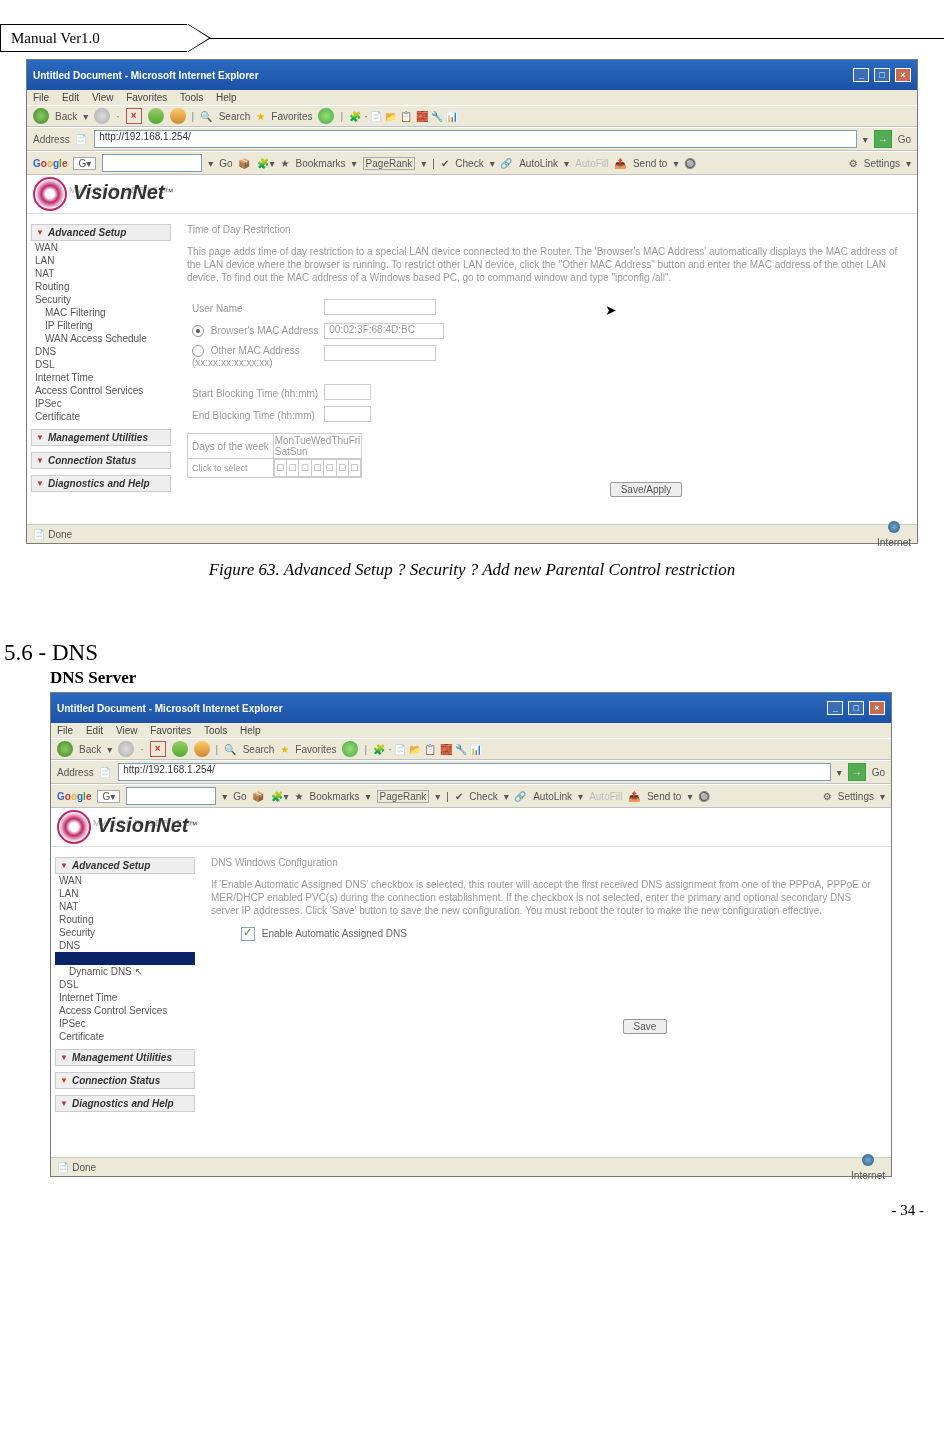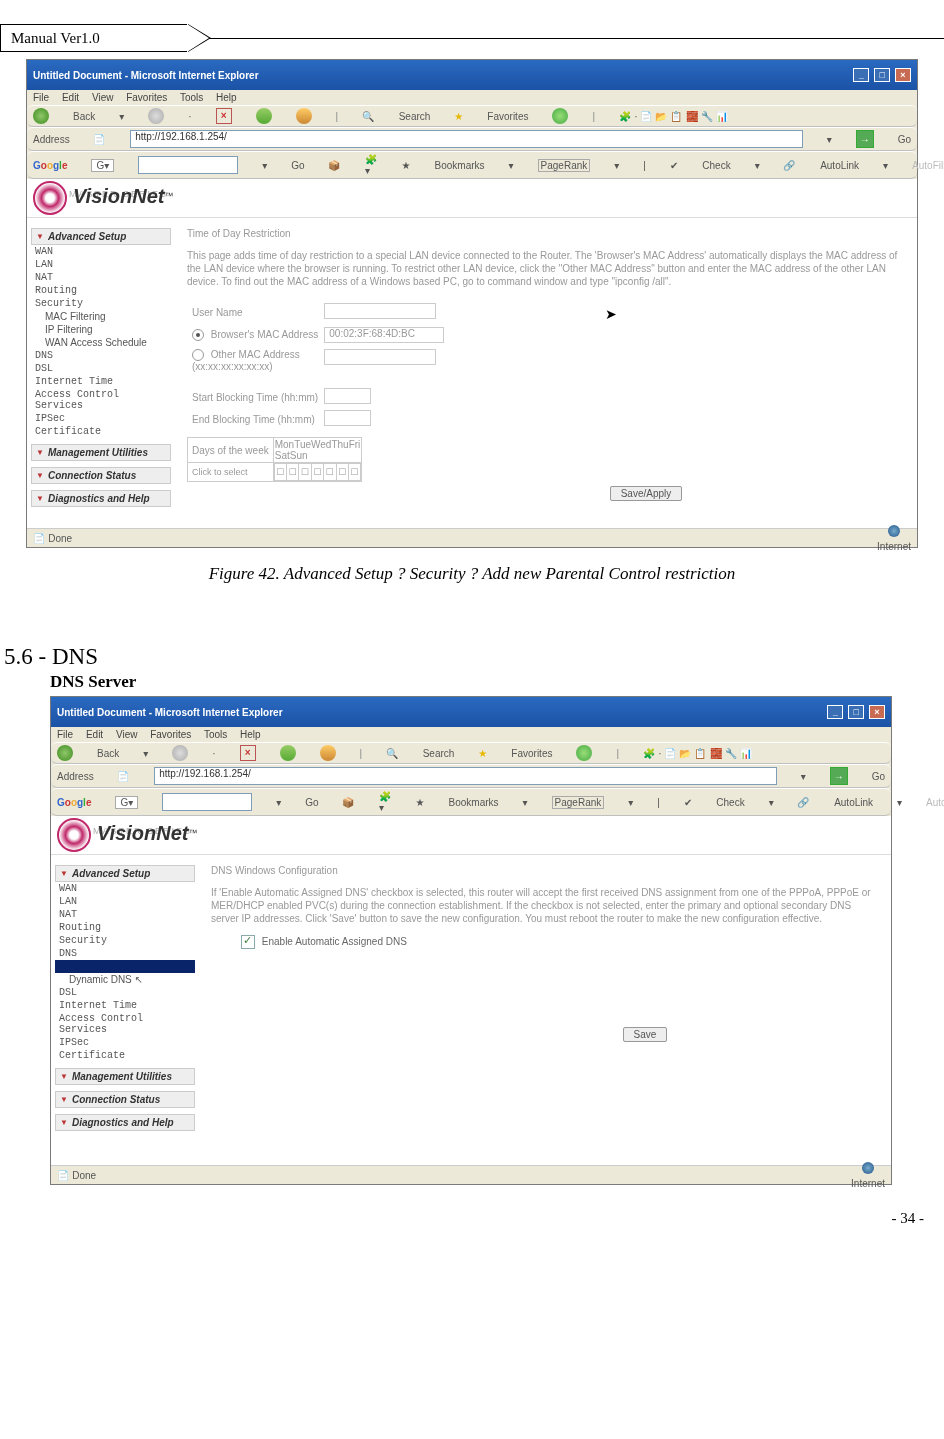--- a/index.html
+++ b/index.html
@@ -94,26 +94,25 @@
     padding: 2px 6px;
     font-size: 10px;
     color: #444;
   }
   .menu-bar span { margin-right: 10px; }
   .tool-bar, .addr-bar, .google-bar {
     background: #ece9d8;
     padding: 2px 6px;
     display: flex;
     align-items: center;
-    gap: 24px;
+    gap: 6px;
     border-top: 1px solid #fff;
     border-bottom: 1px solid #c0c0c0;
     font-size: 10px;
     color: #555;
-    border-radius: 6px;
   }
   .tool-icon {
     width: 16px;
     height: 16px;
     display: inline-block;
     border-radius: 50%;
   }
   .back-btn { background: radial-gradient(#8fc76b, #3d8b1d); }
   .fwd-btn { background: radial-gradient(#ddd, #aaa); }
   .red-x { width:14px;height:14px;border:1px solid #b55; color:#c33; font-weight:bold; text-align:center; line-height:14px; }
@@ -167,21 +166,21 @@
     padding: 2px 4px;
     font-weight: bold;
     font-style: italic;
     color: #333;
     margin-top: 6px;
     display: flex;
     align-items: center;
     gap: 4px;
   }
   .sidebar .tri { color: #b33; font-size: 8px; }
-  .sidebar .item { padding: 1px 4px; color: #555; font-family: Liberation Mono, monospace; }
+  .sidebar .item { padding: 1px 4px; color: #555; }
   .sidebar .sub { padding: 1px 4px 1px 14px; color: #555; }
   .sidebar .highlight { background: #0a246a; color: #fff; padding: 1px 4px 1px 14px; }
   .content {
     flex: 1;
     padding: 10px 12px;
     color: #666;
     font-size: 10px;
   }
   .content .ctitle { color: #999; margin-bottom: 10px; }
   .content p { color: #999; line-height: 1.3; }
@@ -467,21 +466,21 @@
     </div>
     <div class="status-bar">
       <span><span>📄</span> <span>Done</span></span>
       <span class="net">
           <span class="globe"></span>
           <span>Internet</span>
         </span>
     </div>
   </div>
 
-  <div class="caption">Figure 42. Advanced Setup ? Security ? Add new Parental Control restriction</div>
+  <div class="caption">Figure 63. Advanced Setup ? Security ? Add new Parental Control restriction</div>
 
   <div class="sec-heading">5.6 - DNS</div>
   <div class="sub-heading">DNS Server</div>
 
   <div class="screenshot screenshot2" style="width:840px;margin-left:50px">
     <div class="title-bar">
       <span>Untitled Document - Microsoft Internet Explorer</span>
       <span class="right-btns">
         <span class="min">_</span>
         <span class="min">□</span>

